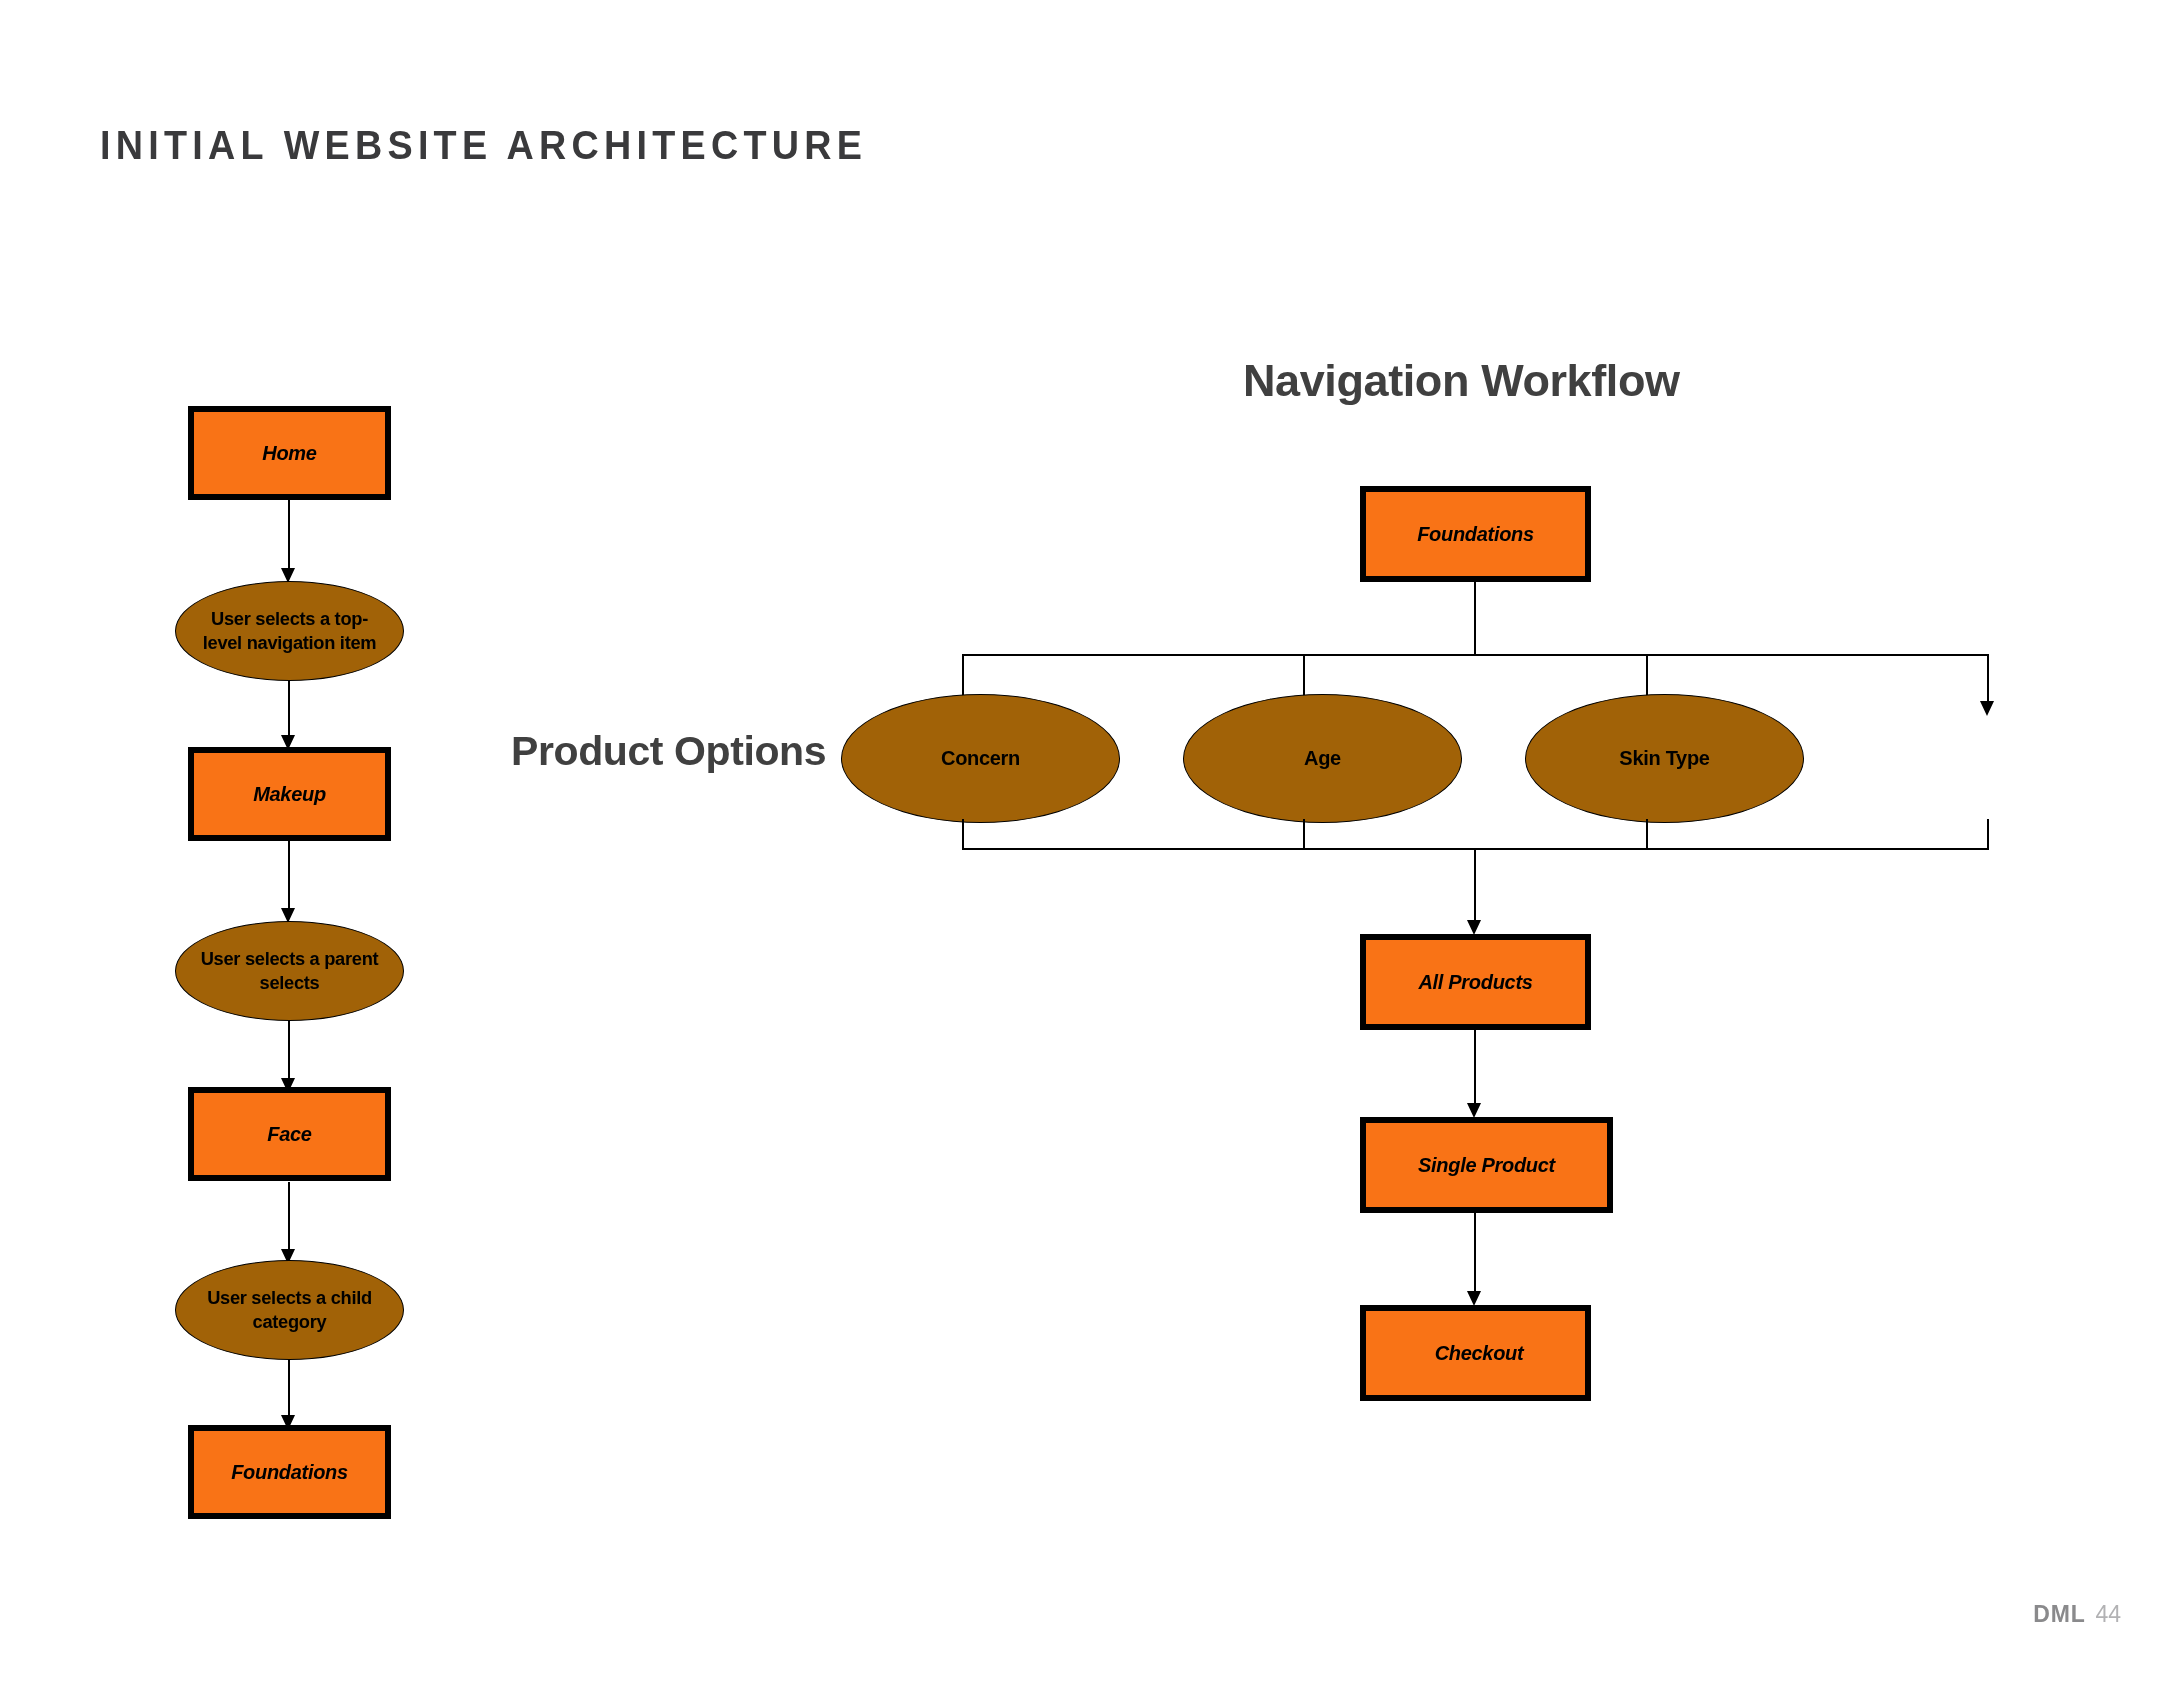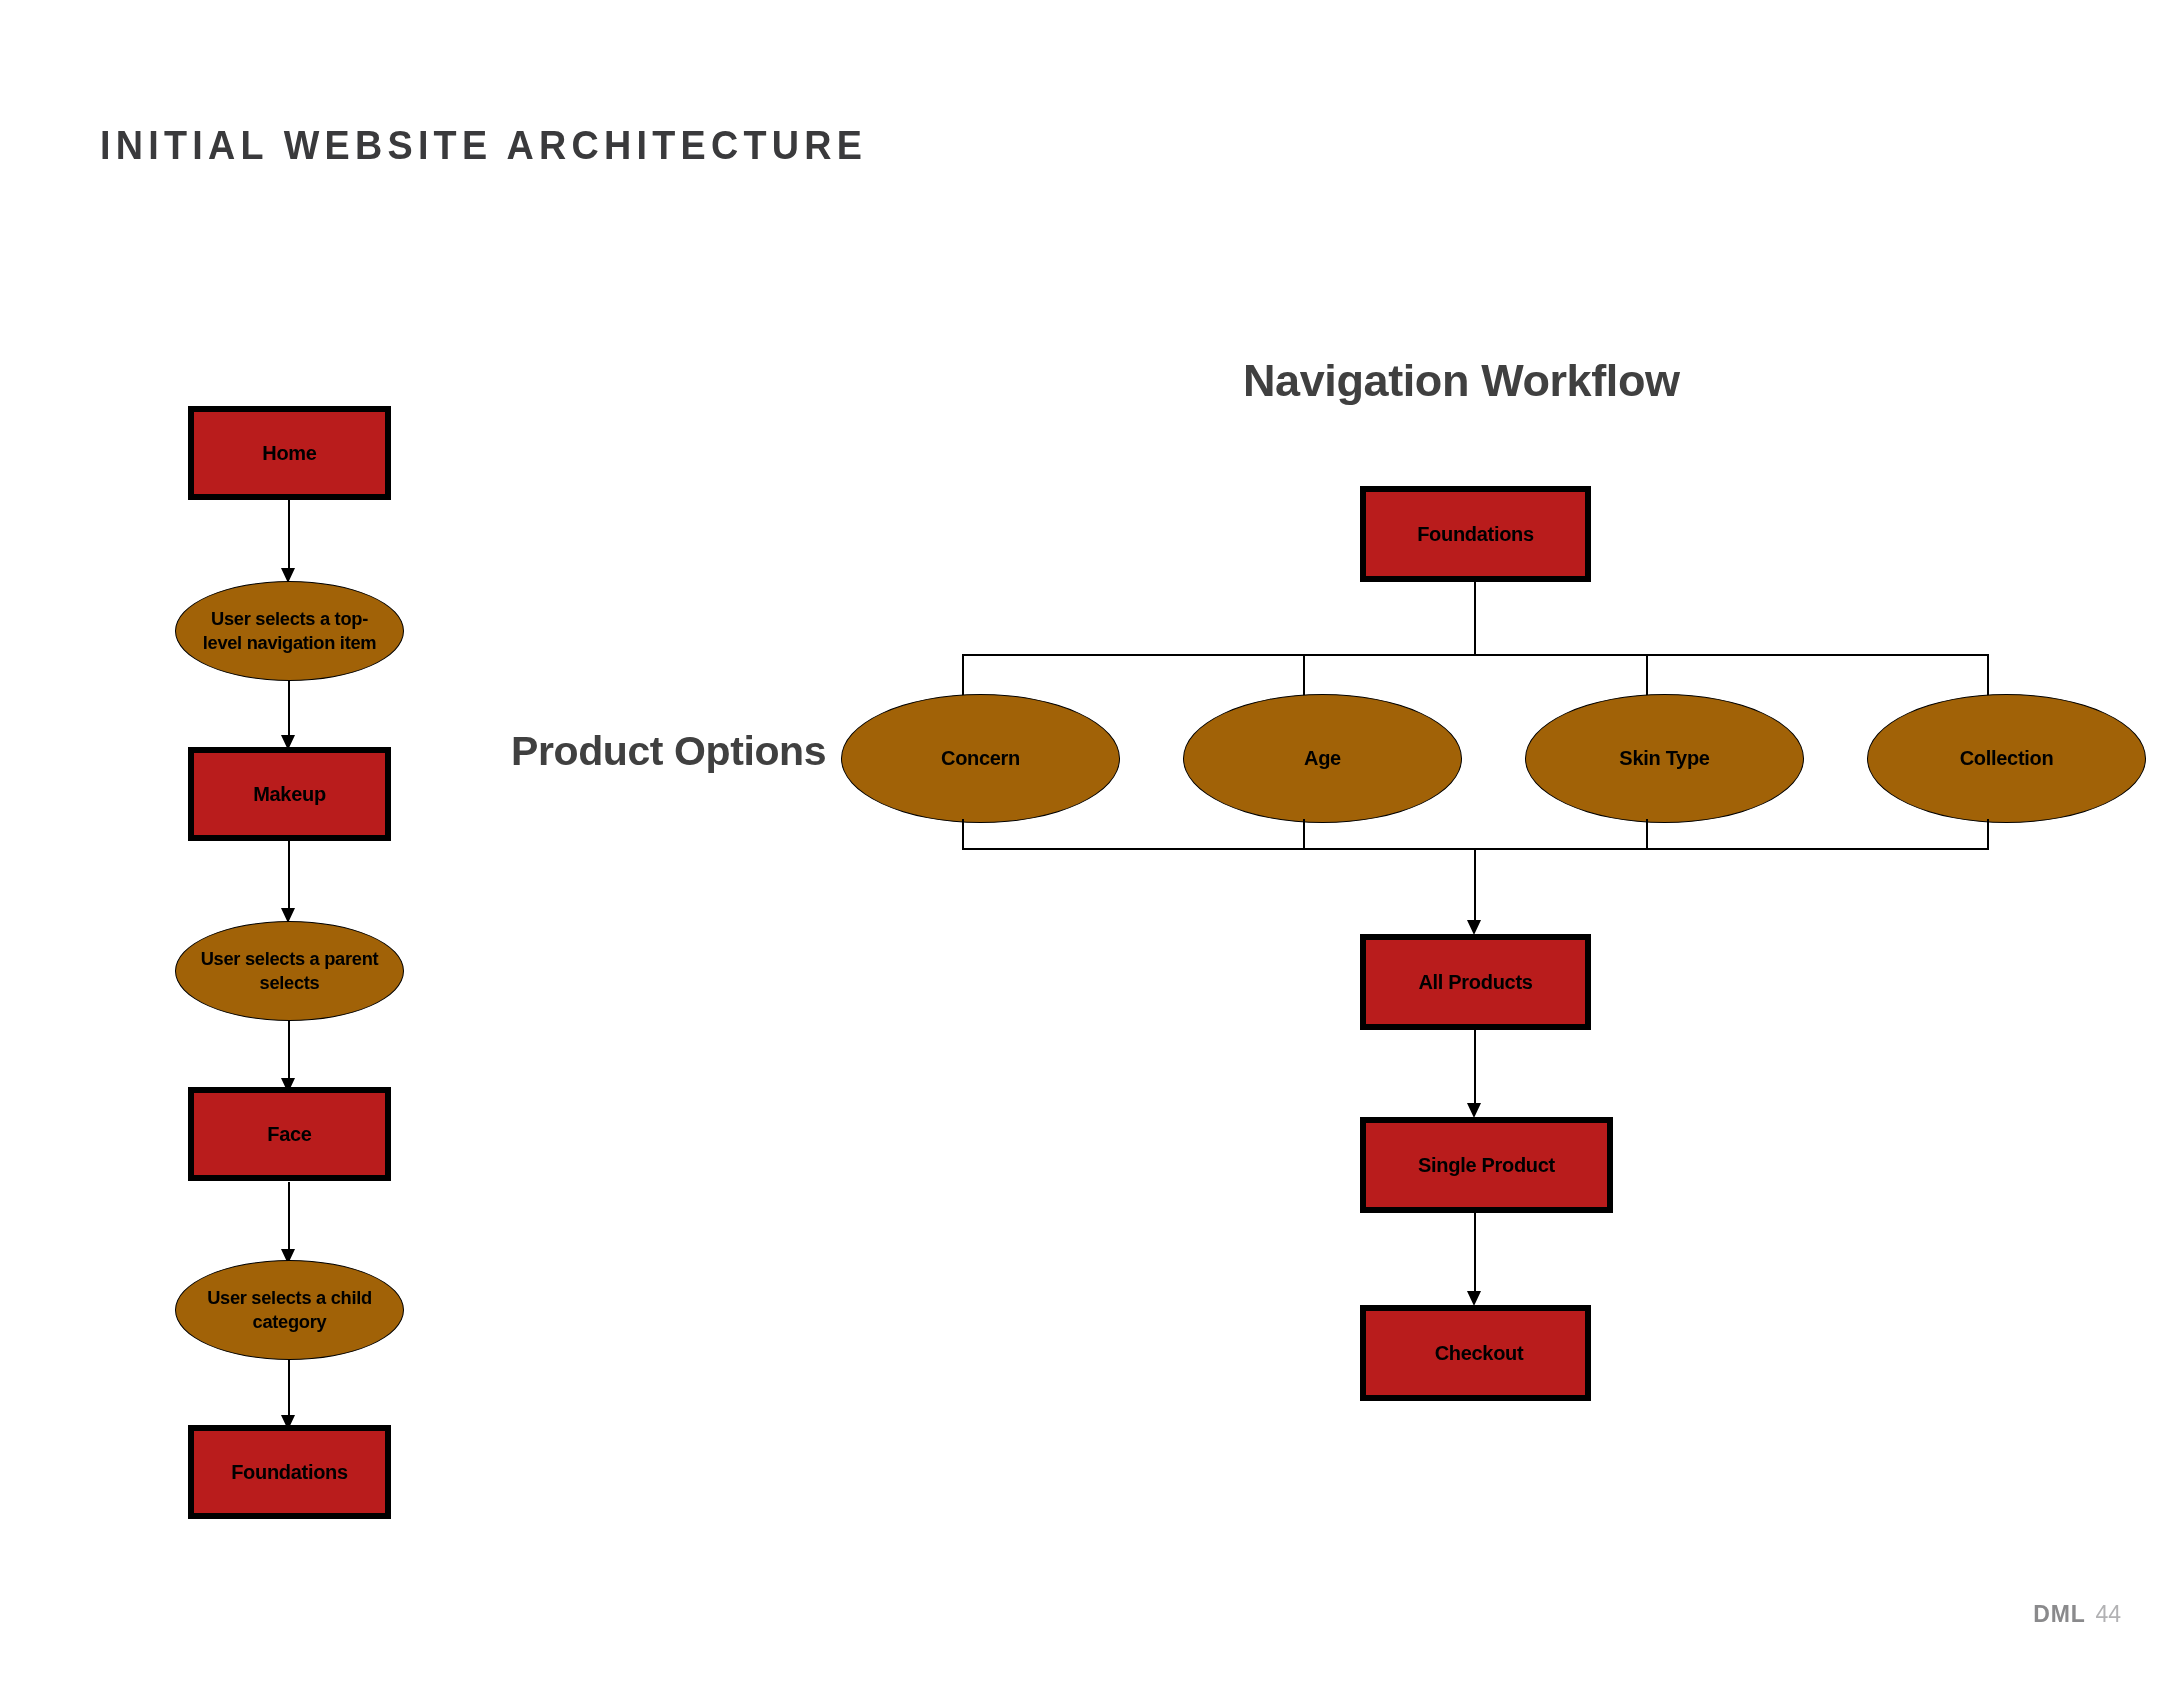--- a/index.html
+++ b/index.html
@@ -50,26 +50,27 @@
   #filter-options-heading {
     left: 511px;
     top: 728px;
     font-size: 41px;
   }
 
   
   .node-box {
     position: absolute;
     box-sizing: border-box;
-    background: #b91c1c;
+    background: #f97316;
     border: 6.1px solid #000000;
     display: flex;
     align-items: center;
     justify-content: center;
     text-align: left;
+    font-style: italic;
   }
   .node-box .node-label {
     font-family: "Liberation Sans", sans-serif;
     font-weight: bold;
     font-size: 20px;
     color: #000000;
     letter-spacing: -0.3px;
     line-height: 1.25;
     padding: 0 7px;
   }
@@ -222,23 +223,20 @@
   </div>
 
   <div class="node-ellipse filter" id="n-age" style="left:1183px; top:694px; width:279px; height:129px;">
     <span class="node-label">Age</span>
   </div>
 
   <div class="node-ellipse filter" id="n-skin-type" style="left:1525px; top:694px; width:279px; height:129px;">
     <span class="node-label">Skin Type</span>
   </div>
 
-  <div class="node-ellipse filter" id="n-collection" style="left:1867px; top:694px; width:279px; height:129px;">
-    <span class="node-label">Collection</span>
-  </div>
 
   <div class="vline" style="left:962px; top:819px; height:30px;"></div>
   <div class="vline" style="left:1303px; top:819px; height:30px;"></div>
   <div class="vline" style="left:1646px; top:819px; height:30px;"></div>
   <div class="vline" style="left:1987px; top:819px; height:30px;"></div>
 
   <div class="hline" style="left:962px; top:848px; width:1027px;"></div>
 
   <div class="vline" style="left:1474px; top:848px; height:81px;"></div>
   <div class="arrowhead" style="left:1467px; top:920px;"></div>

